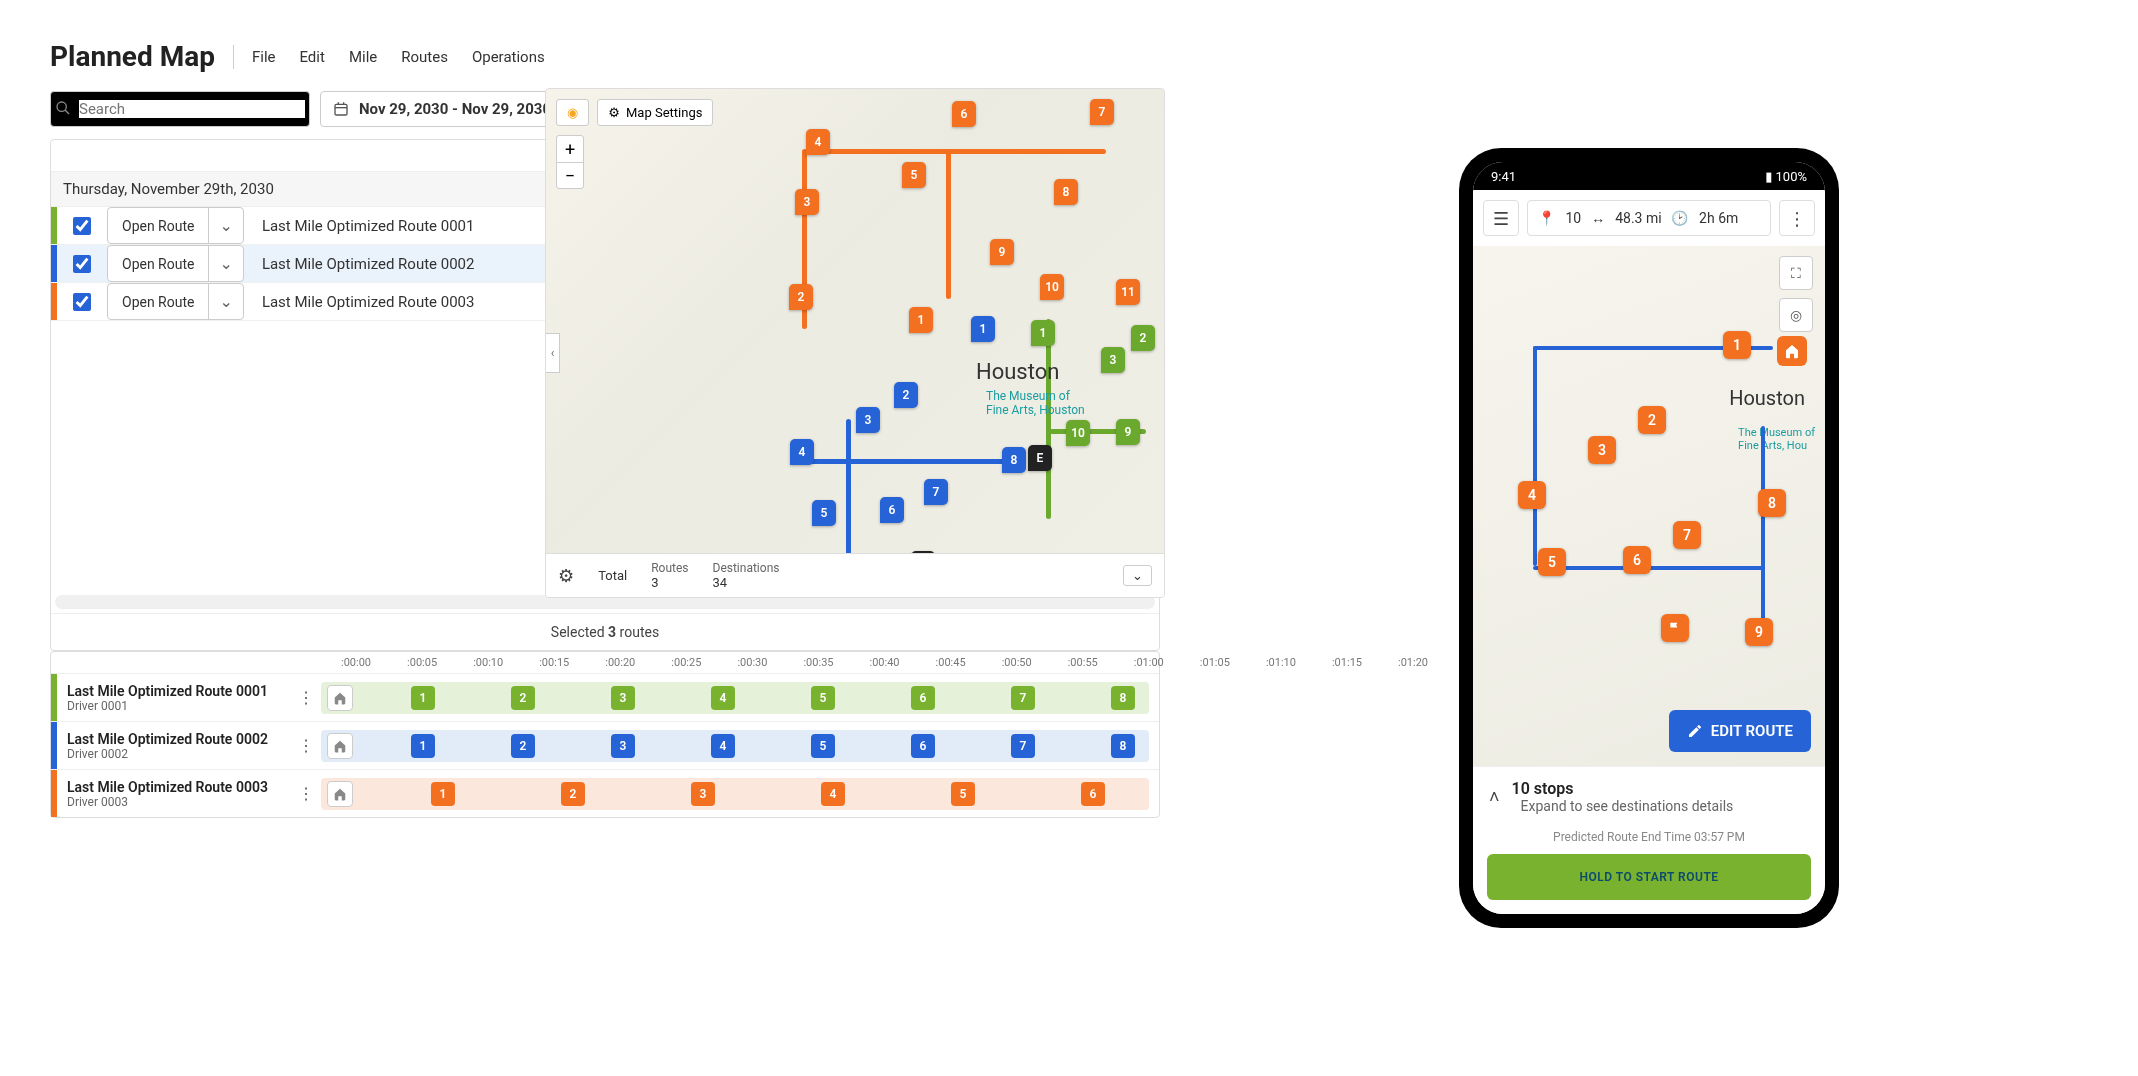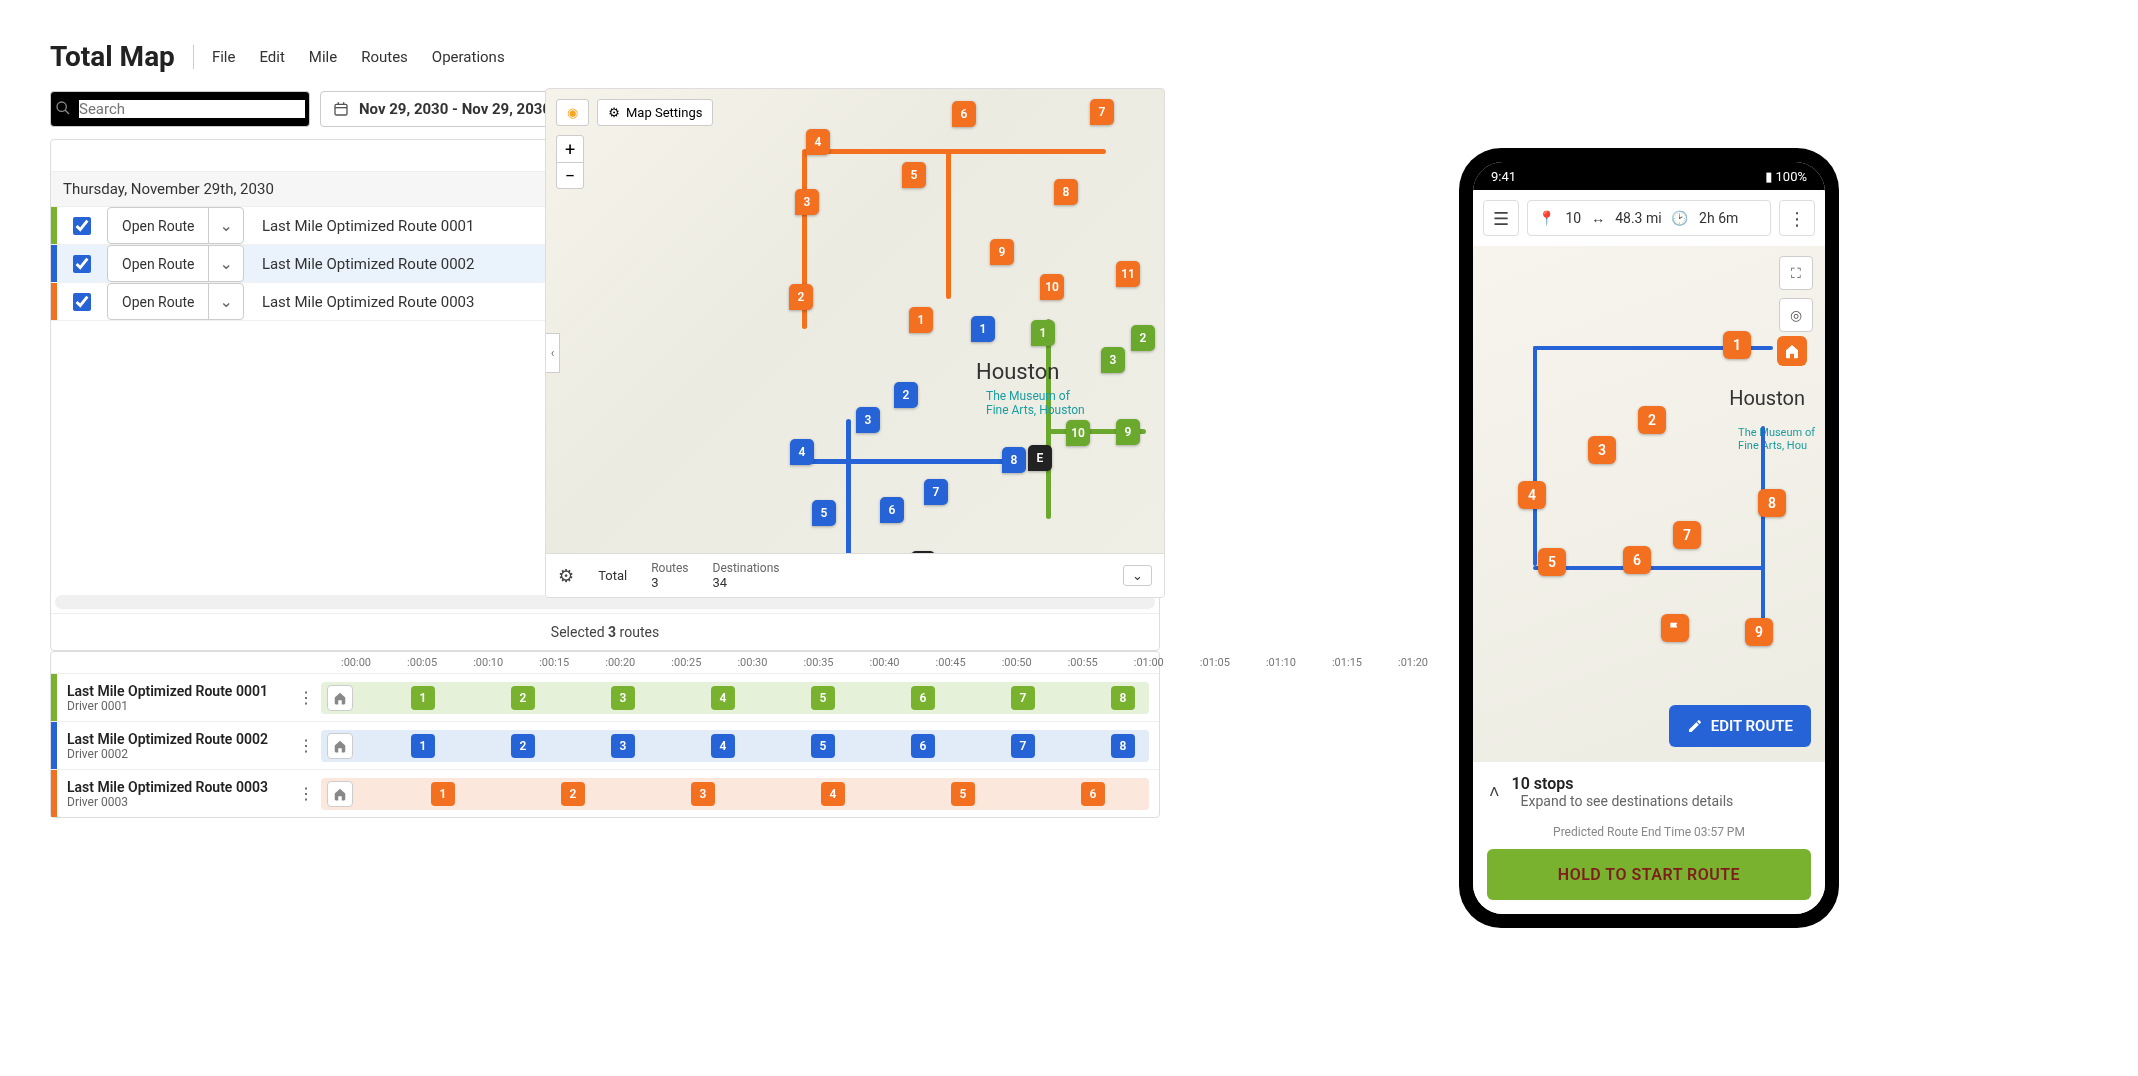--- a/index.html
+++ b/index.html
@@ -91,30 +91,30 @@
 .ph-fab { position:absolute; right:12px; width:34px; height:34px; background:#fff; border:1px solid #ccc; border-radius:4px; display:flex;align-items:center;justify-content:center;color:#555;font-size:14px; }
 .ph-marker { position:absolute; width:28px; height:28px; background:#f37021; color:#fff; border-radius:6px; display:flex;align-items:center;justify-content:center;font-weight:600;font-size:14px; box-shadow:0 1px 3px rgba(0,0,0,.3); }
 .ph-home { position:absolute; width:30px; height:30px; background:#f37021; border-radius:6px; display:flex;align-items:center;justify-content:center;color:#fff; }
 .edit-btn { position:absolute; right:14px; bottom:14px; background:#2563d6;color:#fff;border-radius:6px;padding:12px 18px;font-size:15px;font-weight:600;display:flex;align-items:center;gap:8px; }
 .ph-footer { background:#fff; border-top:1px solid #eee; }
 .exp-row { display:flex; align-items:center; gap:12px; padding:12px 16px; }
 .exp-row .chev { font-size:18px;color:#444; }
 .exp-row .tt { font-size:16px; font-weight:600; color:#222; }
 .exp-row .ss { font-size:14px; color:#666;margin-left:9px; }
 .pred { text-align:center; font-size:12px; color:#888; padding:4px 0 10px; }
-.start-btn { margin:0 14px 14px; background:#78b22f; color:#7f1d1d; text-align:center; padding:16px; border-radius:6px; font-size:16px; font-weight:600; letter-spacing:.5px; }
+.start-btn { margin:0 14px 14px; background:#78b22f; color:#0c4a6e; text-align:center; padding:16px; border-radius:6px; font-size:12px; font-weight:600; letter-spacing:.5px; }
 
 svg { display:block; }
 </style>
 </head>
 <body>
 
 <div class="desktop">
   <div class="header">
-    <h1>Total Map</h1>
+    <h1>Planned Map</h1>
     <div class="divider"></div>
     <div class="menu" id="menu">
         <span>File</span>
         <span>Edit</span>
         <span>Mile</span>
         <span>Routes</span>
         <span>Operations</span>
       </div>
   </div>
 
@@ -318,21 +318,21 @@
 
   <div class="marker o" style="left:260px;top:40px;">4</div>
   <div class="marker o" style="left:249px;top:100px;">3</div>
   <div class="marker o" style="left:243px;top:195px;">2</div>
   <div class="marker o" style="left:356px;top:73px;">5</div>
   <div class="marker o" style="left:406px;top:12px;">6</div>
   <div class="marker o" style="left:544px;top:10px;">7</div>
   <div class="marker o" style="left:508px;top:90px;">8</div>
   <div class="marker o" style="left:444px;top:150px;">9</div>
   <div class="marker o" style="left:494px;top:185px;">10</div>
-  <div class="marker o" style="left:570px;top:172px;">11</div>
+  <div class="marker o" style="left:570px;top:190px;">11</div>
   <div class="marker o" style="left:363px;top:218px;">1</div>
 
   <div class="marker b" style="left:425px;top:227px;">1</div>
   <div class="marker b" style="left:348px;top:293px;">2</div>
   <div class="marker b" style="left:310px;top:318px;">3</div>
   <div class="marker b" style="left:244px;top:350px;">4</div>
   <div class="marker b" style="left:266px;top:411px;">5</div>
   <div class="marker b" style="left:334px;top:408px;">6</div>
   <div class="marker b" style="left:378px;top:390px;">7</div>
   <div class="marker b" style="left:456px;top:358px;">8</div>

